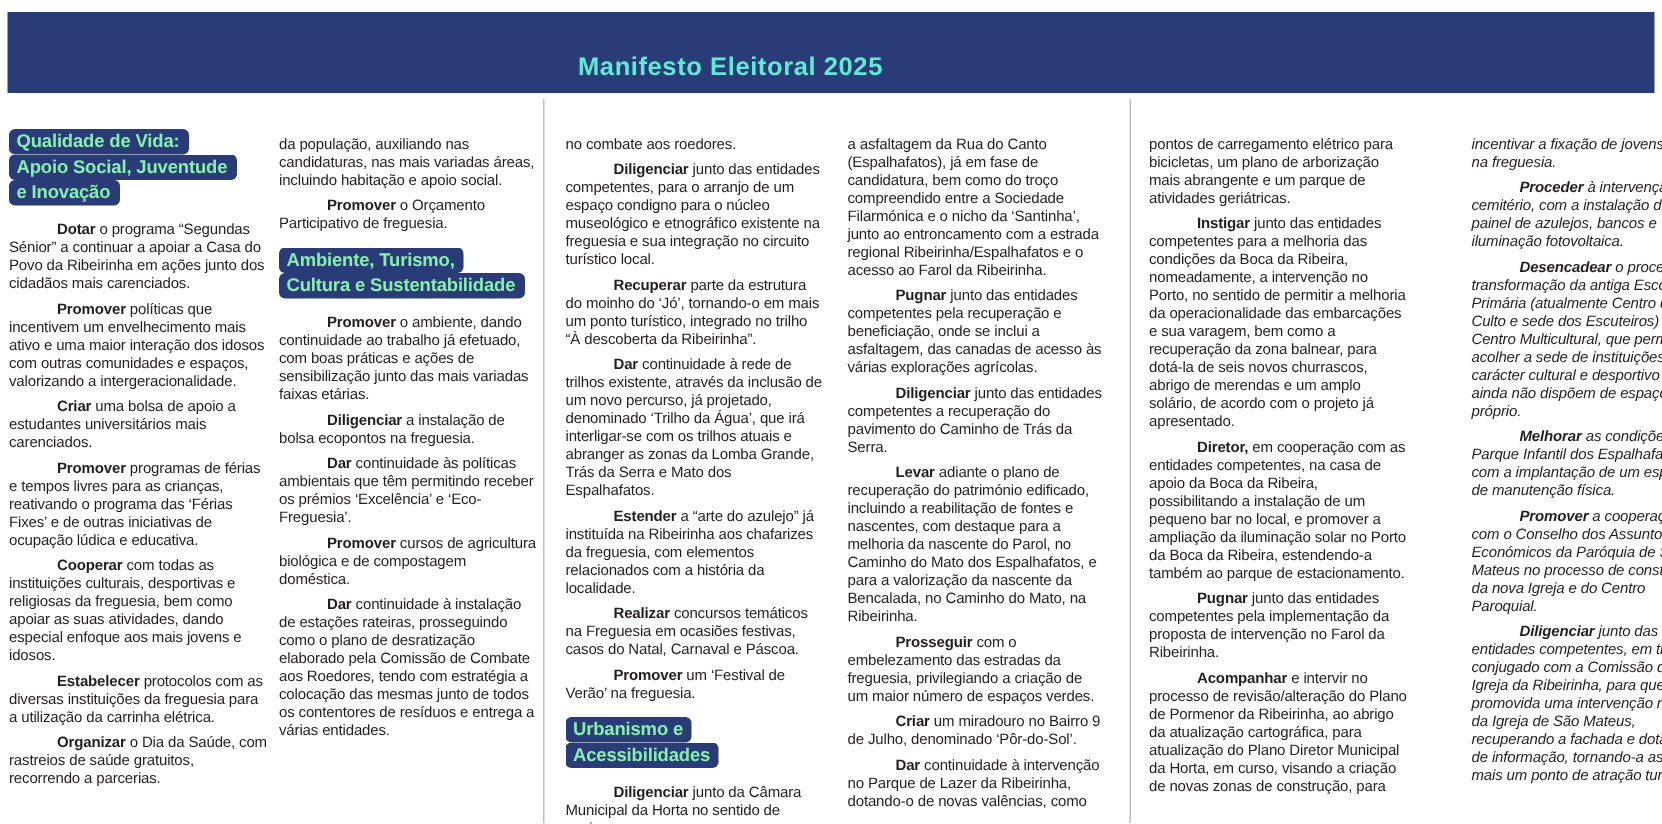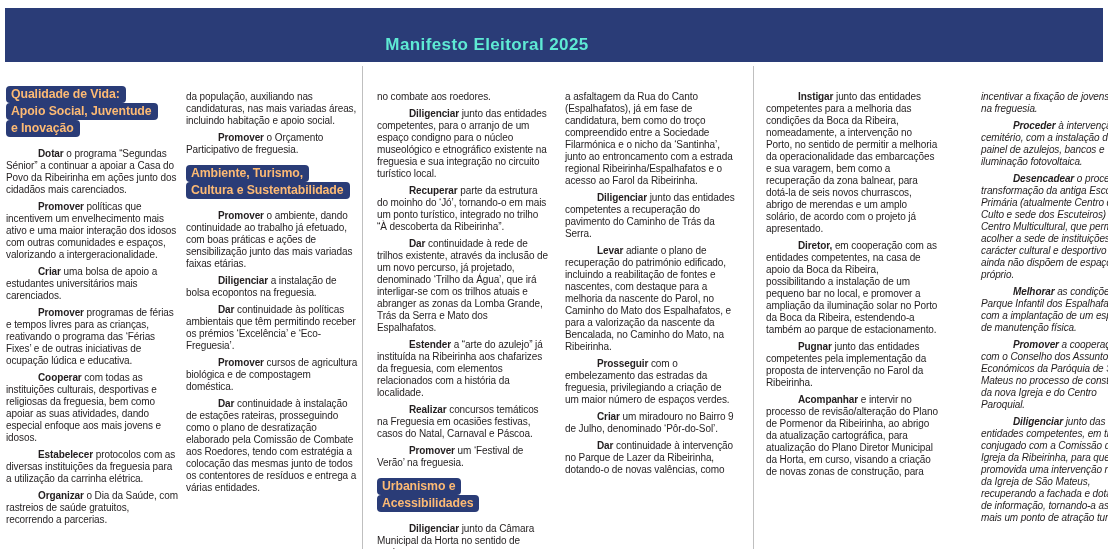--- a/index.html
+++ b/index.html
@@ -34,21 +34,21 @@
   .col-4{left:766px;width:174px;}
   .col-5{left:981px;width:160px;font-style:italic;}
 
   .para{margin:0 0 5px 0;}
   .para b{font-weight:bold;color:var(--ink);padding-left:32px;}
 
   .section-heading{font-size:12.3px;font-weight:bold;line-height:17px;
     margin:9px 0 11px 0;}
   .col-0 .section-heading:first-child{margin-top:0;}
   .section-heading .chip{display:inline;white-space:pre;background:var(--navy);
-    color:#fdba74;padding:1px 6px 2px 5px;border-radius:4px;
+    color:#86efac;padding:1px 6px 2px 5px;border-radius:4px;
     -webkit-box-decoration-break:clone;box-decoration-break:clone;}
 </style>
 </head>
 <body>
 
 <div class="page">
   <header class="banner">
     <h1>Manifesto Eleitoral 2025</h1>
   </header>
   <div class="divider divider-1"></div>
@@ -84,27 +84,29 @@
         <p class="para"><b>Dar</b> <span>continuidade à rede de trilhos existente, através da inclusão de um novo percurso, já projetado, denominado ‘Trilho da Água’, que irá interligar-se com os trilhos atuais e abranger as zonas da Lomba Grande, Trás da Serra e Mato dos Espalhafatos.</span></p>
         <p class="para"><b>Estender</b> <span>a “arte do azulejo” já instituída na Ribeirinha aos chafarizes da freguesia, com elementos relacionados com a história da localidade.</span></p>
         <p class="para"><b>Realizar</b> <span>concursos temáticos na Freguesia em ocasiões festivas, casos do Natal, Carnaval e Páscoa.</span></p>
         <p class="para"><b>Promover</b> <span>um ‘Festival de Verão’ na freguesia.</span></p>
         <h2 class="section-heading"><span class="chip">Urbanismo e
 Acessibilidades</span></h2>
         <p class="para"><b>Diligenciar</b> <span>junto da Câmara Municipal da Horta no sentido de acelerar</span></p>
       </div>
       <div class="col col-3">
         <p class="para"><span>a asfaltagem da Rua do Canto (Espalhafatos), já em fase de candidatura, bem como do troço compreendido entre a Sociedade Filarmónica e o nicho da ‘Santinha’, junto ao entroncamento com a estrada regional Ribeirinha/Espalhafatos e o acesso ao Farol da Ribeirinha.</span></p>
+        <p class="para"><b>Pugnar</b> <span>junto das entidades competentes pela recuperação e beneficiação, onde se inclui a asfaltagem, das canadas de acesso às várias explorações agrícolas.</span></p>
         <p class="para"><b>Diligenciar</b> <span>junto das entidades competentes a recuperação do pavimento do Caminho de Trás da Serra.</span></p>
         <p class="para"><b>Levar</b> <span>adiante o plano de recuperação do património edificado, incluindo a reabilitação de fontes e nascentes, com destaque para a melhoria da nascente do Parol, no Caminho do Mato dos Espalhafatos, e para a valorização da nascente da Bencalada, no Caminho do Mato, na Ribeirinha.</span></p>
         <p class="para"><b>Prosseguir</b> <span>com o embelezamento das estradas da freguesia, privilegiando a criação de um maior número de espaços verdes.</span></p>
         <p class="para"><b>Criar</b> <span>um miradouro no Bairro 9 de Julho, denominado ‘Pôr-do-Sol’.</span></p>
         <p class="para"><b>Dar</b> <span>continuidade à intervenção no Parque de Lazer da Ribeirinha, dotando-o de novas valências, como</span></p>
       </div>
       <div class="col col-4">
+        <p class="para"><span>pontos de carregamento elétrico para bicicletas, um plano de arborização mais abrangente e um parque de atividades geriátricas.</span></p>
         <p class="para"><b>Instigar</b> <span>junto das entidades competentes para a melhoria das condições da Boca da Ribeira, nomeadamente, a intervenção no Porto, no sentido de permitir a melhoria da operacionalidade das embarcações e sua varagem, bem como a recuperação da zona balnear, para dotá-la de seis novos churrascos, abrigo de merendas e um amplo solário, de acordo com o projeto já apresentado.</span></p>
         <p class="para"><b>Diretor,</b> <span>em cooperação com as entidades competentes, na casa de apoio da Boca da Ribeira, possibilitando a instalação de um pequeno bar no local, e promover a ampliação da iluminação solar no Porto da Boca da Ribeira, estendendo-a também ao parque de estacionamento.</span></p>
         <p class="para"><b>Pugnar</b> <span>junto das entidades competentes pela implementação da proposta de intervenção no Farol da Ribeirinha.</span></p>
         <p class="para"><b>Acompanhar</b> <span>e intervir no processo de revisão/alteração do Plano de Pormenor da Ribeirinha, ao abrigo da atualização cartográfica, para atualização do Plano Diretor Municipal da Horta, em curso, visando a criação de novas zonas de construção, para</span></p>
       </div>
       <div class="col col-5">
         <p class="para"><span>incentivar a fixação de jovens casais na freguesia.</span></p>
         <p class="para"><b>Proceder</b> <span>à intervenção no cemitério, com a instalação de painel de azulejos, bancos e iluminação fotovoltaica.</span></p>
         <p class="para"><b>Desencadear</b> <span>o processo de transformação da antiga Escola Primária (atualmente Centro de Culto e sede dos Escuteiros) num Centro Multicultural, que permita acolher a sede de instituições de carácter cultural e desportivo que ainda não dispõem de espaço próprio.</span></p>
         <p class="para"><b>Melhorar</b> <span>as condições do Parque Infantil dos Espalhafatos, com a implantação de um espaço de manutenção física.</span></p>

